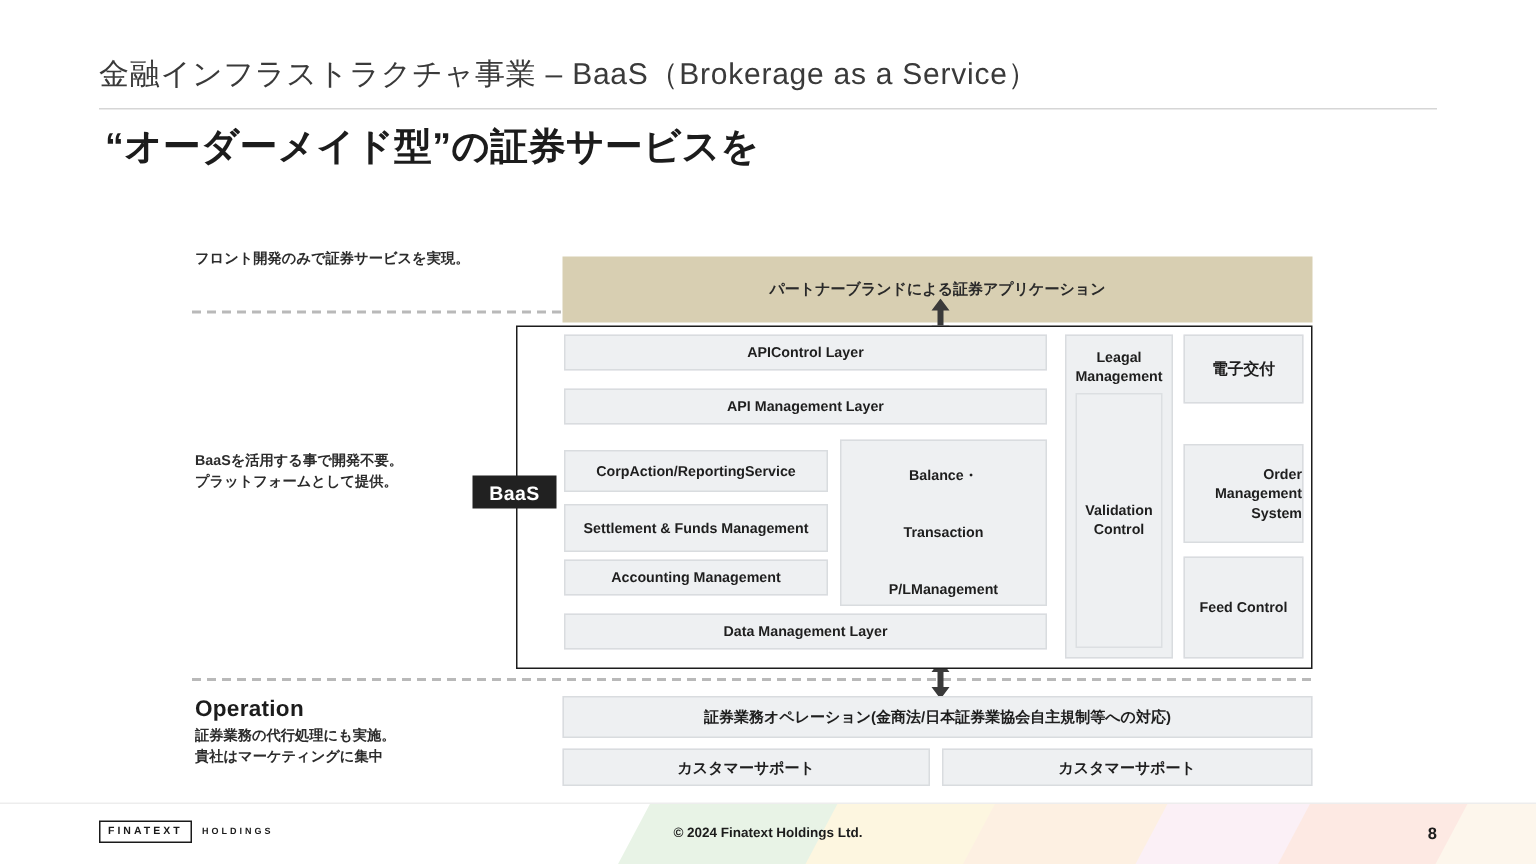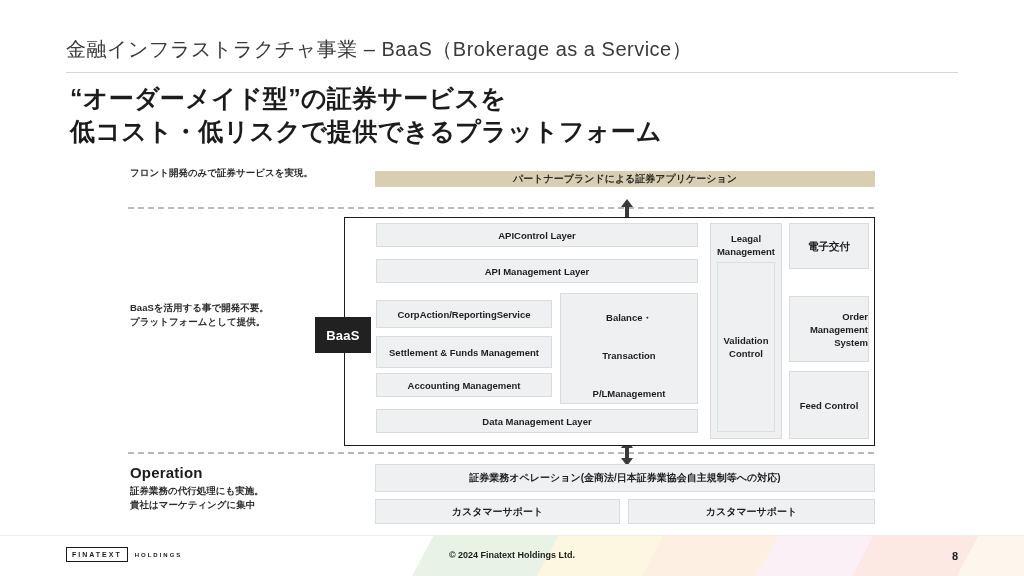--- a/index.html
+++ b/index.html
@@ -79,21 +79,21 @@
   }
   #sep-front { top: 207px; }
   #sep-operation { top: 452px; }
 
   
   #partner-bar {
     position: absolute;
     left: 375px;
     top: 171px;
     width: 500px;
-    height: 16px;
+    height: 44px;
     background: #d8cfb2;
     display: flex;
     align-items: center;
     justify-content: center;
     font-size: 10px;
     font-weight: bold;
     color: #2a2a2a;
   }
 
   
@@ -114,21 +114,21 @@
     height: 229px;
     border: 1.5px solid #1c1c1c;
     background: #ffffff;
     box-sizing: border-box;
   }
   #baas-tag {
     position: absolute;
     left: 315px;
     top: 317px;
     width: 56px;
-    height: 36px;
+    height: 22px;
     background: #212121;
     color: #ffffff;
     font-size: 13px;
     font-weight: bold;
     display: flex;
     align-items: center;
     justify-content: center;
     letter-spacing: 0.3px;
   }
 
@@ -239,21 +239,20 @@
 </head>
 <body>
 
 <div id="slide-header">
   <div class="kicker">金融インフラストラクチャ事業 – BaaS（Brokerage as a Service）</div>
   <div class="rule"></div>
 </div>
 
 <div id="headline">
   <div>“オーダーメイド型”の証券サービスを</div>
-  <div>低コスト・低リスクで提供できるプラットフォーム</div>
 </div>
 
 <div class="rail" id="rail-front">
   <div class="rail-desc">フロント開発のみで証券サービスを実現。</div>
 </div>
 
 <div class="rail" id="rail-middle">
   <div class="rail-desc">BaaSを活用する事で開発不要。</div>
   <div class="rail-desc">プラットフォームとして提供。</div>
 </div>

